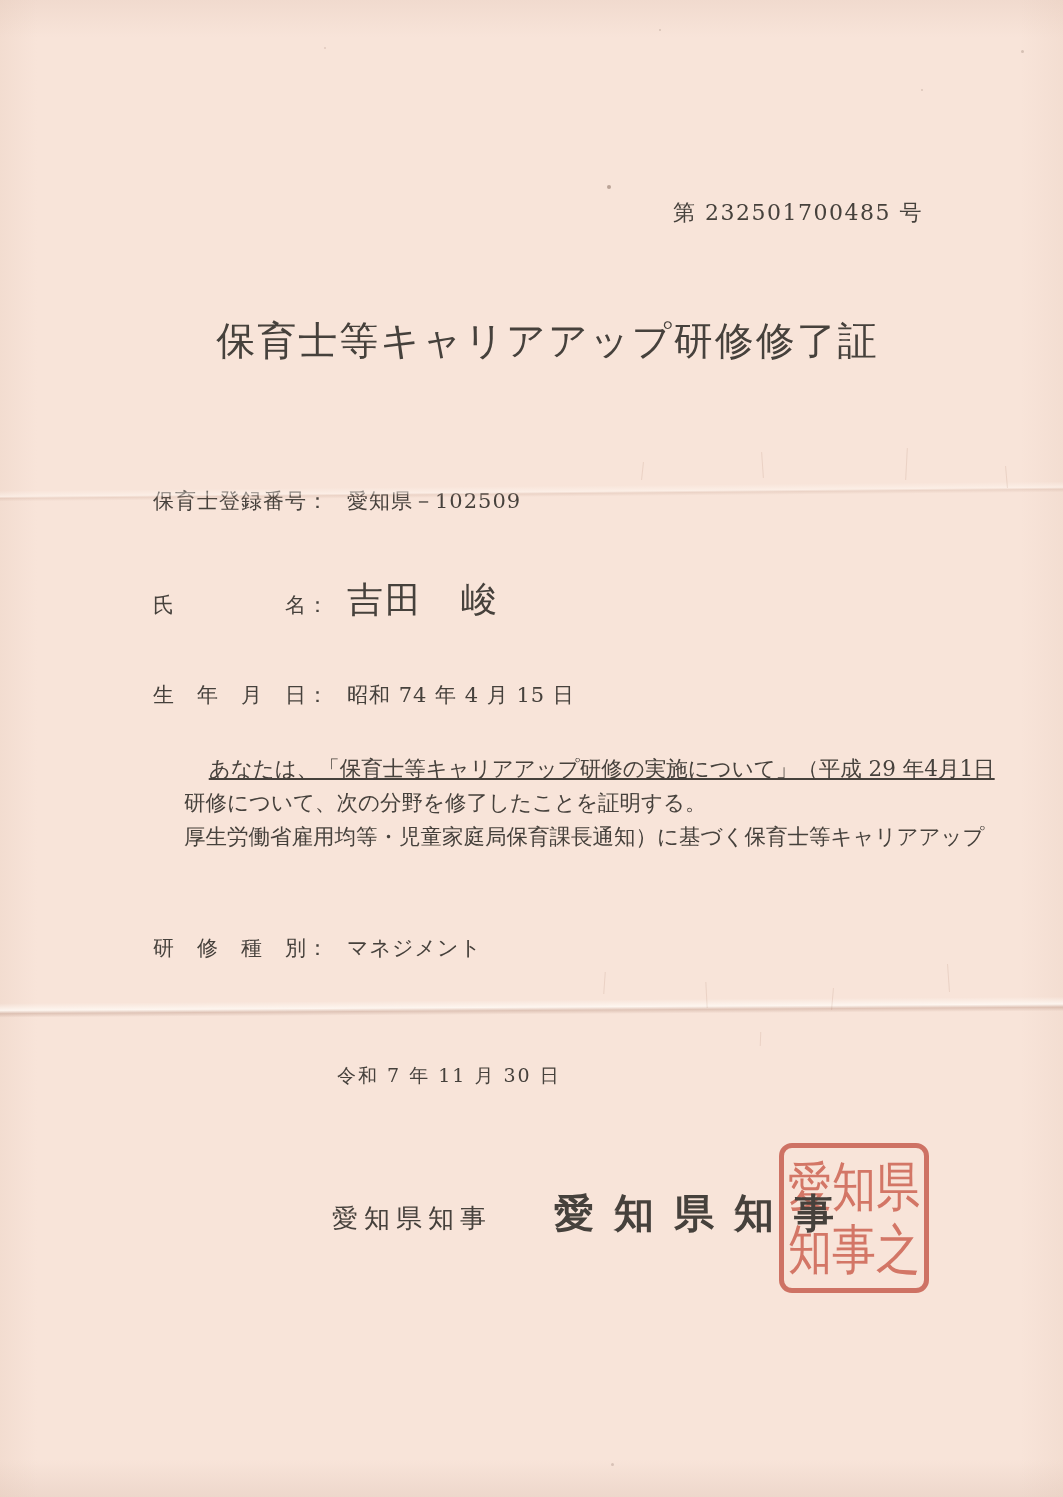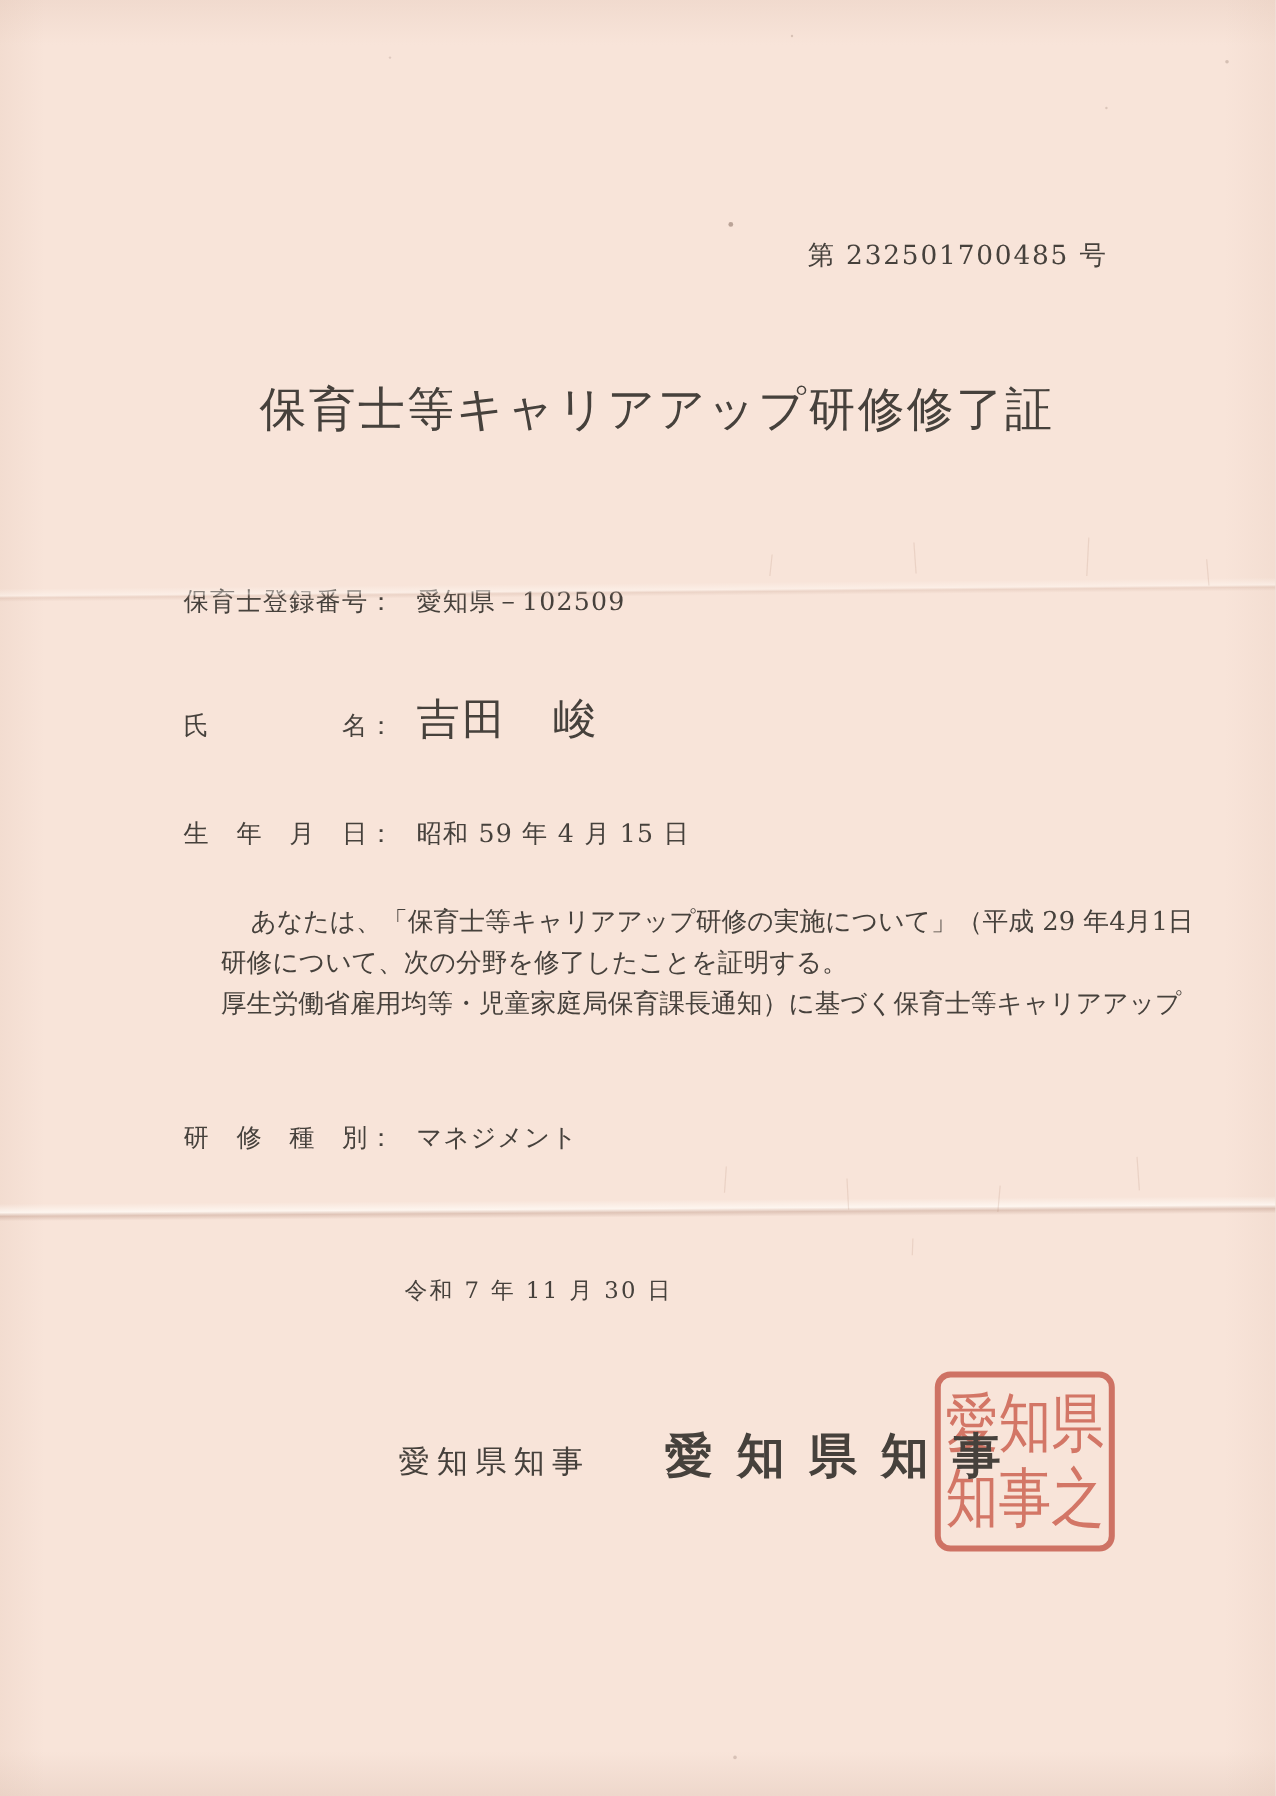--- a/index.html
+++ b/index.html
@@ -43,21 +43,21 @@
     width:153px;font-size:21px;
   }
   .field-colon{font-size:21px;margin-left:1px;}
   .field-value{font-size:21px;margin-left:19px;letter-spacing:1px;}
   .field-value.large{font-size:36px;letter-spacing:2px;font-weight:500;}
   .body-par{
     position:absolute;left:184px;top:752px;width:760px;
     font-size:21.5px;line-height:34px;
   }
   .body-line{white-space:nowrap;}
-  .body-line.indent{text-indent:1.15em;}
+  .body-line.indent{text-indent:1.15em;text-decoration:underline;}
   .issue-date{
     position:absolute;left:337px;top:1063px;
     font-size:19px;letter-spacing:2px;white-space:nowrap;
   }
   .sig-row{
     position:absolute;left:332px;top:1186px;z-index:2;
     display:flex;align-items:baseline;white-space:nowrap;text-align:right;
   }
   .sig-office{font-size:26px;letter-spacing:6px;}
   .sig-name{
@@ -132,21 +132,21 @@
         <span class="field-value large">吉田　峻</span>
       </div>
       <div class="field-row">
         <span class="field-label">
           <span>生</span>
           <span>年</span>
           <span>月</span>
           <span>日</span>
         </span>
         <span class="field-colon">：</span>
-        <span class="field-value">昭和 59 年 4 月 15 日</span>
+        <span class="field-value">昭和 74 年 4 月 15 日</span>
       </div>
       <div class="field-row">
         <span class="field-label">
           <span>研</span>
           <span>修</span>
           <span>種</span>
           <span>別</span>
         </span>
         <span class="field-colon">：</span>
         <span class="field-value">マネジメント</span>

